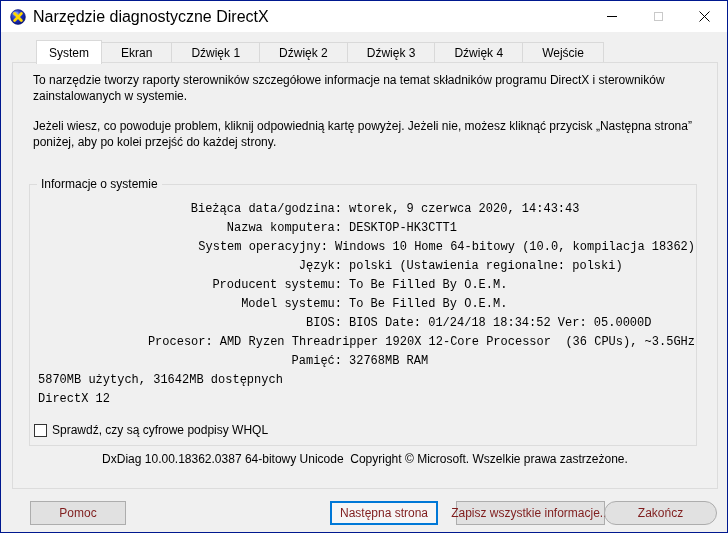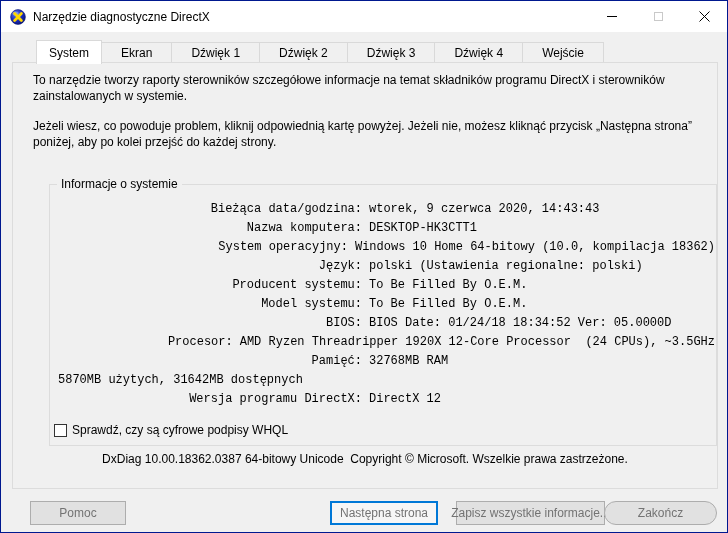--- a/index.html
+++ b/index.html
@@ -14,21 +14,21 @@
     font-size:12px; color:#000;
     overflow:hidden;
   }
 
   
   .titlebar {
     height:31px; background:#ffffff;
     display:flex; align-items:center;
   }
   .titlebar .app-icon { width:16px; height:16px; margin-left:9px; flex:0 0 auto; }
-  .titlebar .title { margin-left:7px; font-size:12px; white-space:nowrap; }
+  .titlebar .title { margin-left:7px; font-size:16px; white-space:nowrap; }
   .caption-buttons { margin-left:auto; display:flex; height:100%; }
   .caption-btn { width:46px; height:31px; display:flex; align-items:center; justify-content:center; }
   .glyph-min { width:10px; border-top:1px solid #000; }
   .glyph-max { width:9px; height:9px; border:1px solid #c9c9c9; }
 
   
   .tabs { position:absolute; top:39px; left:11px; display:flex; align-items:flex-end; z-index:3;margin-left:24px; }
   .tab {
     height:20px; padding:3px 19px 2px;
     background:#f0f0f0;
@@ -51,21 +51,20 @@
     z-index:1;
   }
   .intro { position:absolute; left:20px; right:16px; line-height:16px; }
   .intro.p1 { top:9px; }
   .intro.p2 { top:55px; }
 
   
   .groupbox {
     position:absolute; left:16px; top:121px; width:668px; height:262px;
     border:1px solid #dcdcdc;
-    margin-left:20px;
   }
   .groupbox > .legend {
     position:absolute; top:-8px; left:7px;
     background:#f0f0f0; padding:0 4px;
     white-space:nowrap;
   }
   .info-rows { position:absolute; top:15px; left:1px; right:1px; }
   .info-row { display:flex; height:19px; line-height:19px;font-family:Liberation Mono, monospace; }
   .info-row .lbl { width:311px; text-align:right; white-space:pre; }
   .info-row .val { padding-left:7px; white-space:pre; }
@@ -76,21 +75,21 @@
 
   .footer-line {
     position:absolute; left:0; right:0; top:389px;
     text-align:center; white-space:pre;
   }
 
   
   .btn {
     position:absolute; top:500px; height:24px;
     background:#e1e1e1; border:1px solid #adadad;
-    font-family:"Liberation Sans", sans-serif; font-size:12px; color:#737373;
+    font-family:"Liberation Sans", sans-serif; font-size:12px; color:#7f1d1d;
     display:flex; align-items:center; justify-content:center;
     padding:8px; white-space:nowrap;
   }
   .btn.focused { border:2px solid #0078d7; background:#f6f6f6; }
   .btn-help  { left:29px;  width:96px; }
   .btn-next  { left:329px; width:108px; }
   .btn-save  { left:455px; width:149px; }
   .btn-exit  { left:603px; width:113px;border-radius:12px; }
 </style>
 </head>
@@ -168,31 +167,30 @@
         <div class="info-row">
           <span class="lbl">Model systemu:</span>
           <span class="val">To Be Filled By O.E.M.</span>
         </div>
         <div class="info-row">
           <span class="lbl">BIOS:</span>
           <span class="val">BIOS Date: 01/24/18 18:34:52 Ver: 05.0000D</span>
         </div>
         <div class="info-row">
           <span class="lbl">Procesor:</span>
-          <span class="val">AMD Ryzen Threadripper 1920X 12-Core Processor  (24 CPUs), ~3.5GHz</span>
+          <span class="val">AMD Ryzen Threadripper 1920X 12-Core Processor  (36 CPUs), ~3.5GHz</span>
         </div>
         <div class="info-row">
           <span class="lbl">Pamięć:</span>
           <span class="val">32768MB RAM</span>
         </div>
         <div class="info-row">
           <span class="val">5870MB użytych, 31642MB dostępnych</span>
         </div>
         <div class="info-row">
-          <span class="lbl">Wersja programu DirectX:</span>
           <span class="val">DirectX 12</span>
         </div>
       </div>
 
       <div class="whql" role="checkbox" aria-checked="false">
         <span class="box"></span>
         <span class="whql-label">Sprawdź, czy są cyfrowe podpisy WHQL</span>
       </div>
     </div>
 

